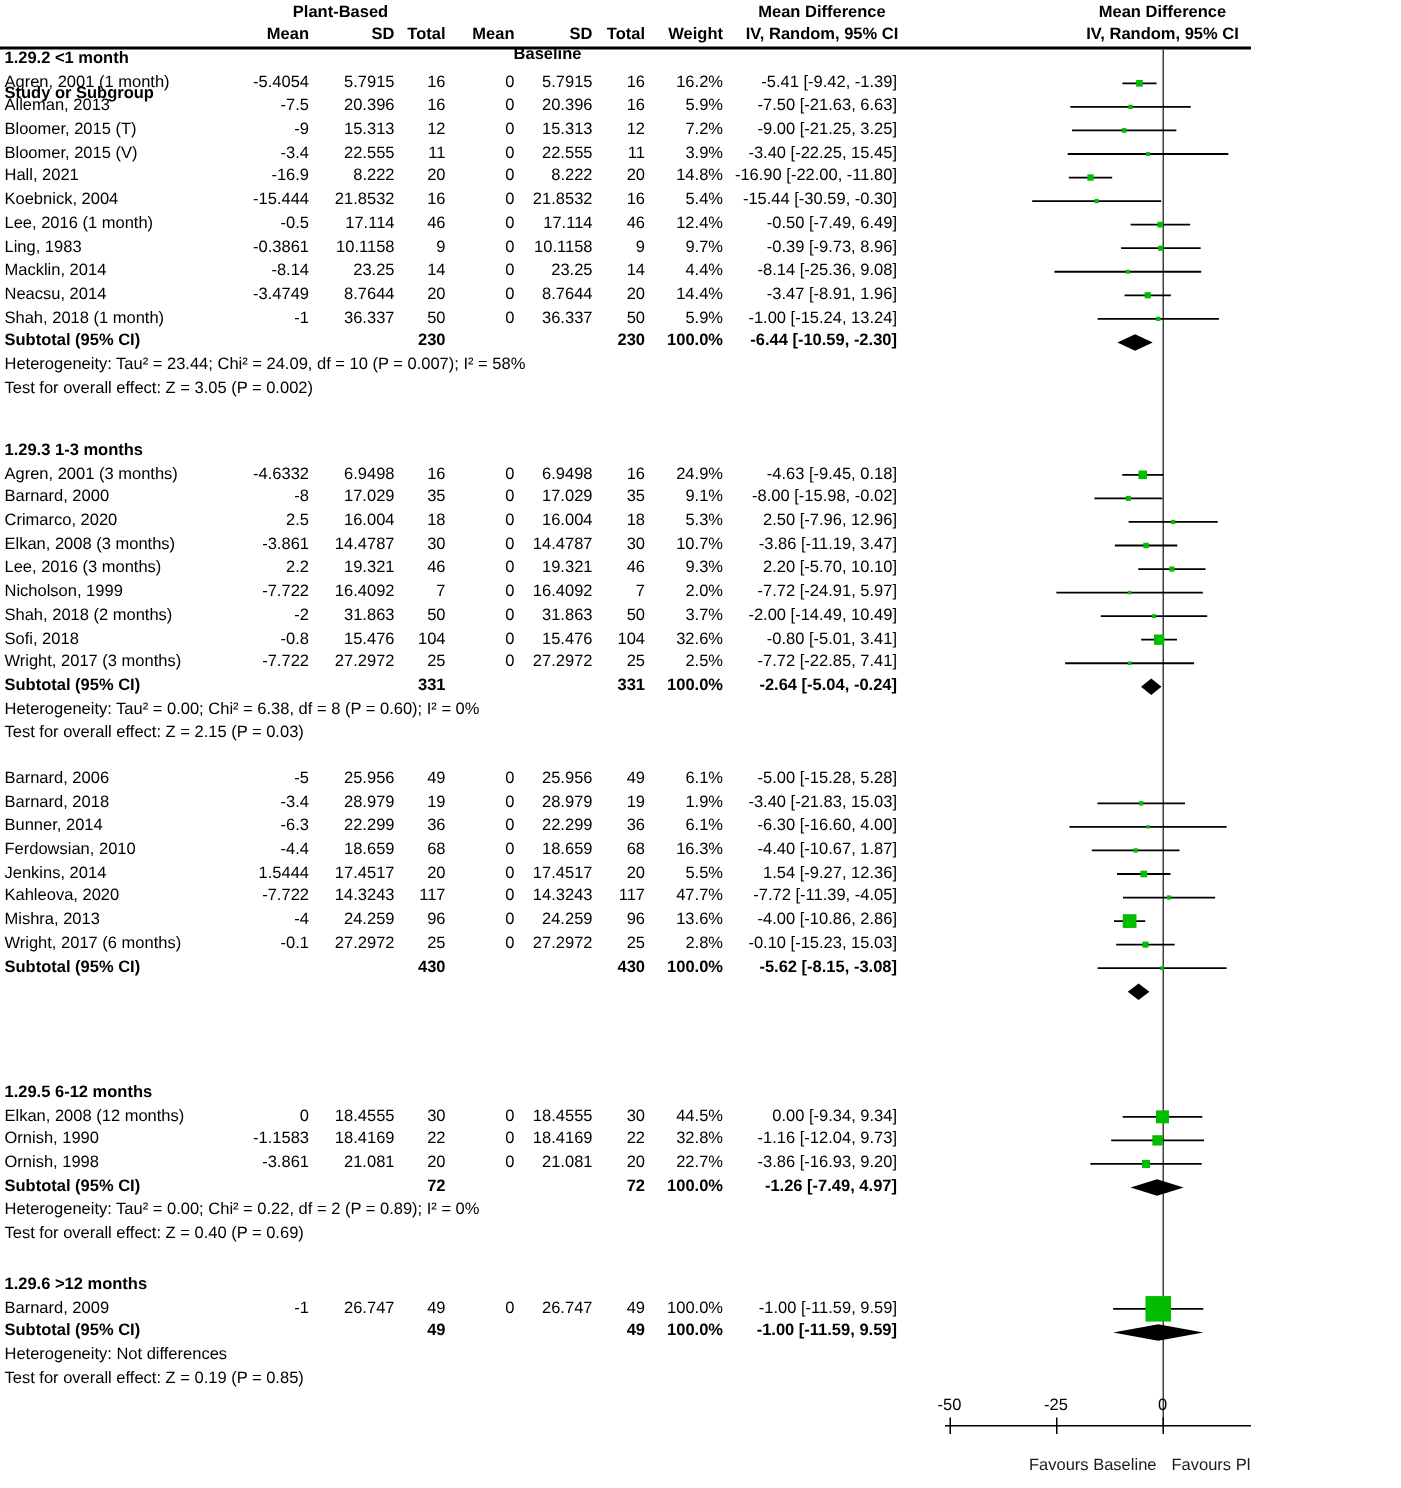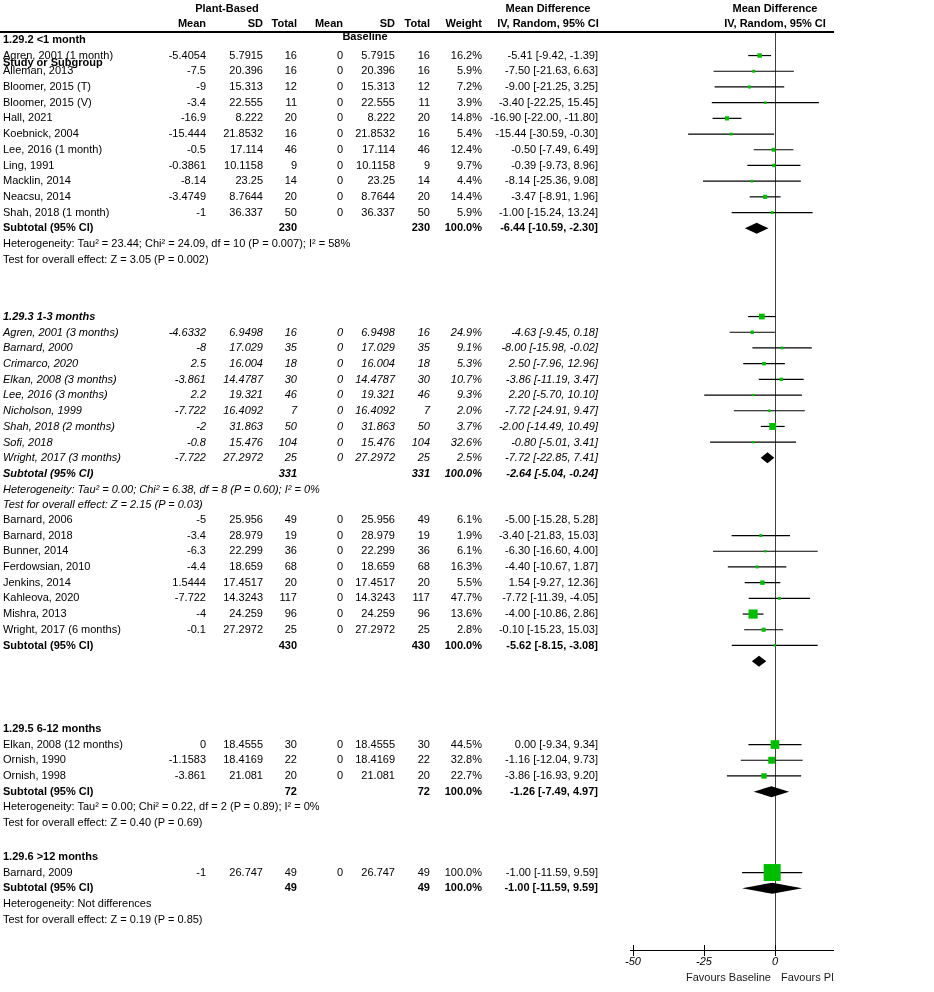--- a/index.html
+++ b/index.html
@@ -19,21 +19,21 @@
   .c-m2{left:299px;width:44px;text-align:right;}
   .c-sd2{left:335px;width:60px;text-align:right;}
   .c-t2{left:397px;width:33px;text-align:right;}
   .c-w{left:424px;width:58px;text-align:right;}
   .c-ci{left:458px;width:140px;text-align:right;}
   #hdr{position:absolute;top:0;left:0;width:934px;height:33px;font-weight:bold;}
   .h1{top:1px;height:14px;line-height:14px;}
   .h2{top:16px;height:14px;line-height:14px;}
   #hdr-line{position:absolute;top:31px;left:0;width:934px;height:2px;background:#000;}
   #plot{position:absolute;top:0;left:0;pointer-events:none;}
-  .tick{top:955px;width:44px;height:13px;line-height:13px;font-style:italic;}
+  .tick{top:931px;width:44px;height:13px;line-height:13px;}
   .fav{top:970px;height:14px;line-height:14px;color:#1a1a1a;}
   #footer-line{top:979px;left:3px;}
 </style>
 </head>
 <body>
 
 <div id="page">
 
   <div id="hdr">
     <span class="abs cell h1 ctr" style="left:167px;width:120px;">Plant-Based</span>
@@ -130,21 +130,21 @@
           <span class="cell c-m1">-0.5</span>
           <span class="cell c-sd1">17.114</span>
           <span class="cell c-t1">46</span>
           <span class="cell c-m2">0</span>
           <span class="cell c-sd2">17.114</span>
           <span class="cell c-t2">46</span>
           <span class="cell c-w">12.4%</span>
           <span class="cell c-ci">-0.50 [-7.49, 6.49]</span>
         </div>
         <div class="row">
-          <span class="cell c-name">Ling, 1991</span>
+          <span class="cell c-name">Ling, 1983</span>
           <span class="cell c-m1">-0.3861</span>
           <span class="cell c-sd1">10.1158</span>
           <span class="cell c-t1">9</span>
           <span class="cell c-m2">0</span>
           <span class="cell c-sd2">10.1158</span>
           <span class="cell c-t2">9</span>
           <span class="cell c-w">9.7%</span>
           <span class="cell c-ci">-0.39 [-9.73, 8.96]</span>
         </div>
         <div class="row">
@@ -187,21 +187,21 @@
           <span class="cell c-w b">100.0%</span>
           <span class="cell c-ci b">-6.44 [-10.59, -2.30]</span>
         </div>
         <div class="row">
           <span class="cell c-name">Heterogeneity: Tau² = 23.44; Chi² = 24.09, df = 10 (P = 0.007); I² = 58%</span>
         </div>
         <div class="row">
           <span class="cell c-name">Test for overall effect: Z = 3.05 (P = 0.002)</span>
         </div>
       </div>
-      <div class="block" style="top: 309px; font-style: italic;">
+      <div class="block" style="top: 293px;">
         <div class="row">
           <span class="cell c-name b">1.29.3 1-3 months</span>
         </div>
         <div class="row">
           <span class="cell c-name">Agren, 2001 (3 months)</span>
           <span class="cell c-m1">-4.6332</span>
           <span class="cell c-sd1">6.9498</span>
           <span class="cell c-t1">16</span>
           <span class="cell c-m2">0</span>
           <span class="cell c-sd2">6.9498</span>
@@ -255,21 +255,21 @@
         </div>
         <div class="row">
           <span class="cell c-name">Nicholson, 1999</span>
           <span class="cell c-m1">-7.722</span>
           <span class="cell c-sd1">16.4092</span>
           <span class="cell c-t1">7</span>
           <span class="cell c-m2">0</span>
           <span class="cell c-sd2">16.4092</span>
           <span class="cell c-t2">7</span>
           <span class="cell c-w">2.0%</span>
-          <span class="cell c-ci">-7.72 [-24.91, 9.47]</span>
+          <span class="cell c-ci">-7.72 [-24.91, 5.97]</span>
         </div>
         <div class="row">
           <span class="cell c-name">Shah, 2018 (2 months)</span>
           <span class="cell c-m1">-2</span>
           <span class="cell c-sd1">31.863</span>
           <span class="cell c-t1">50</span>
           <span class="cell c-m2">0</span>
           <span class="cell c-sd2">31.863</span>
           <span class="cell c-t2">50</span>
           <span class="cell c-w">3.7%</span>

